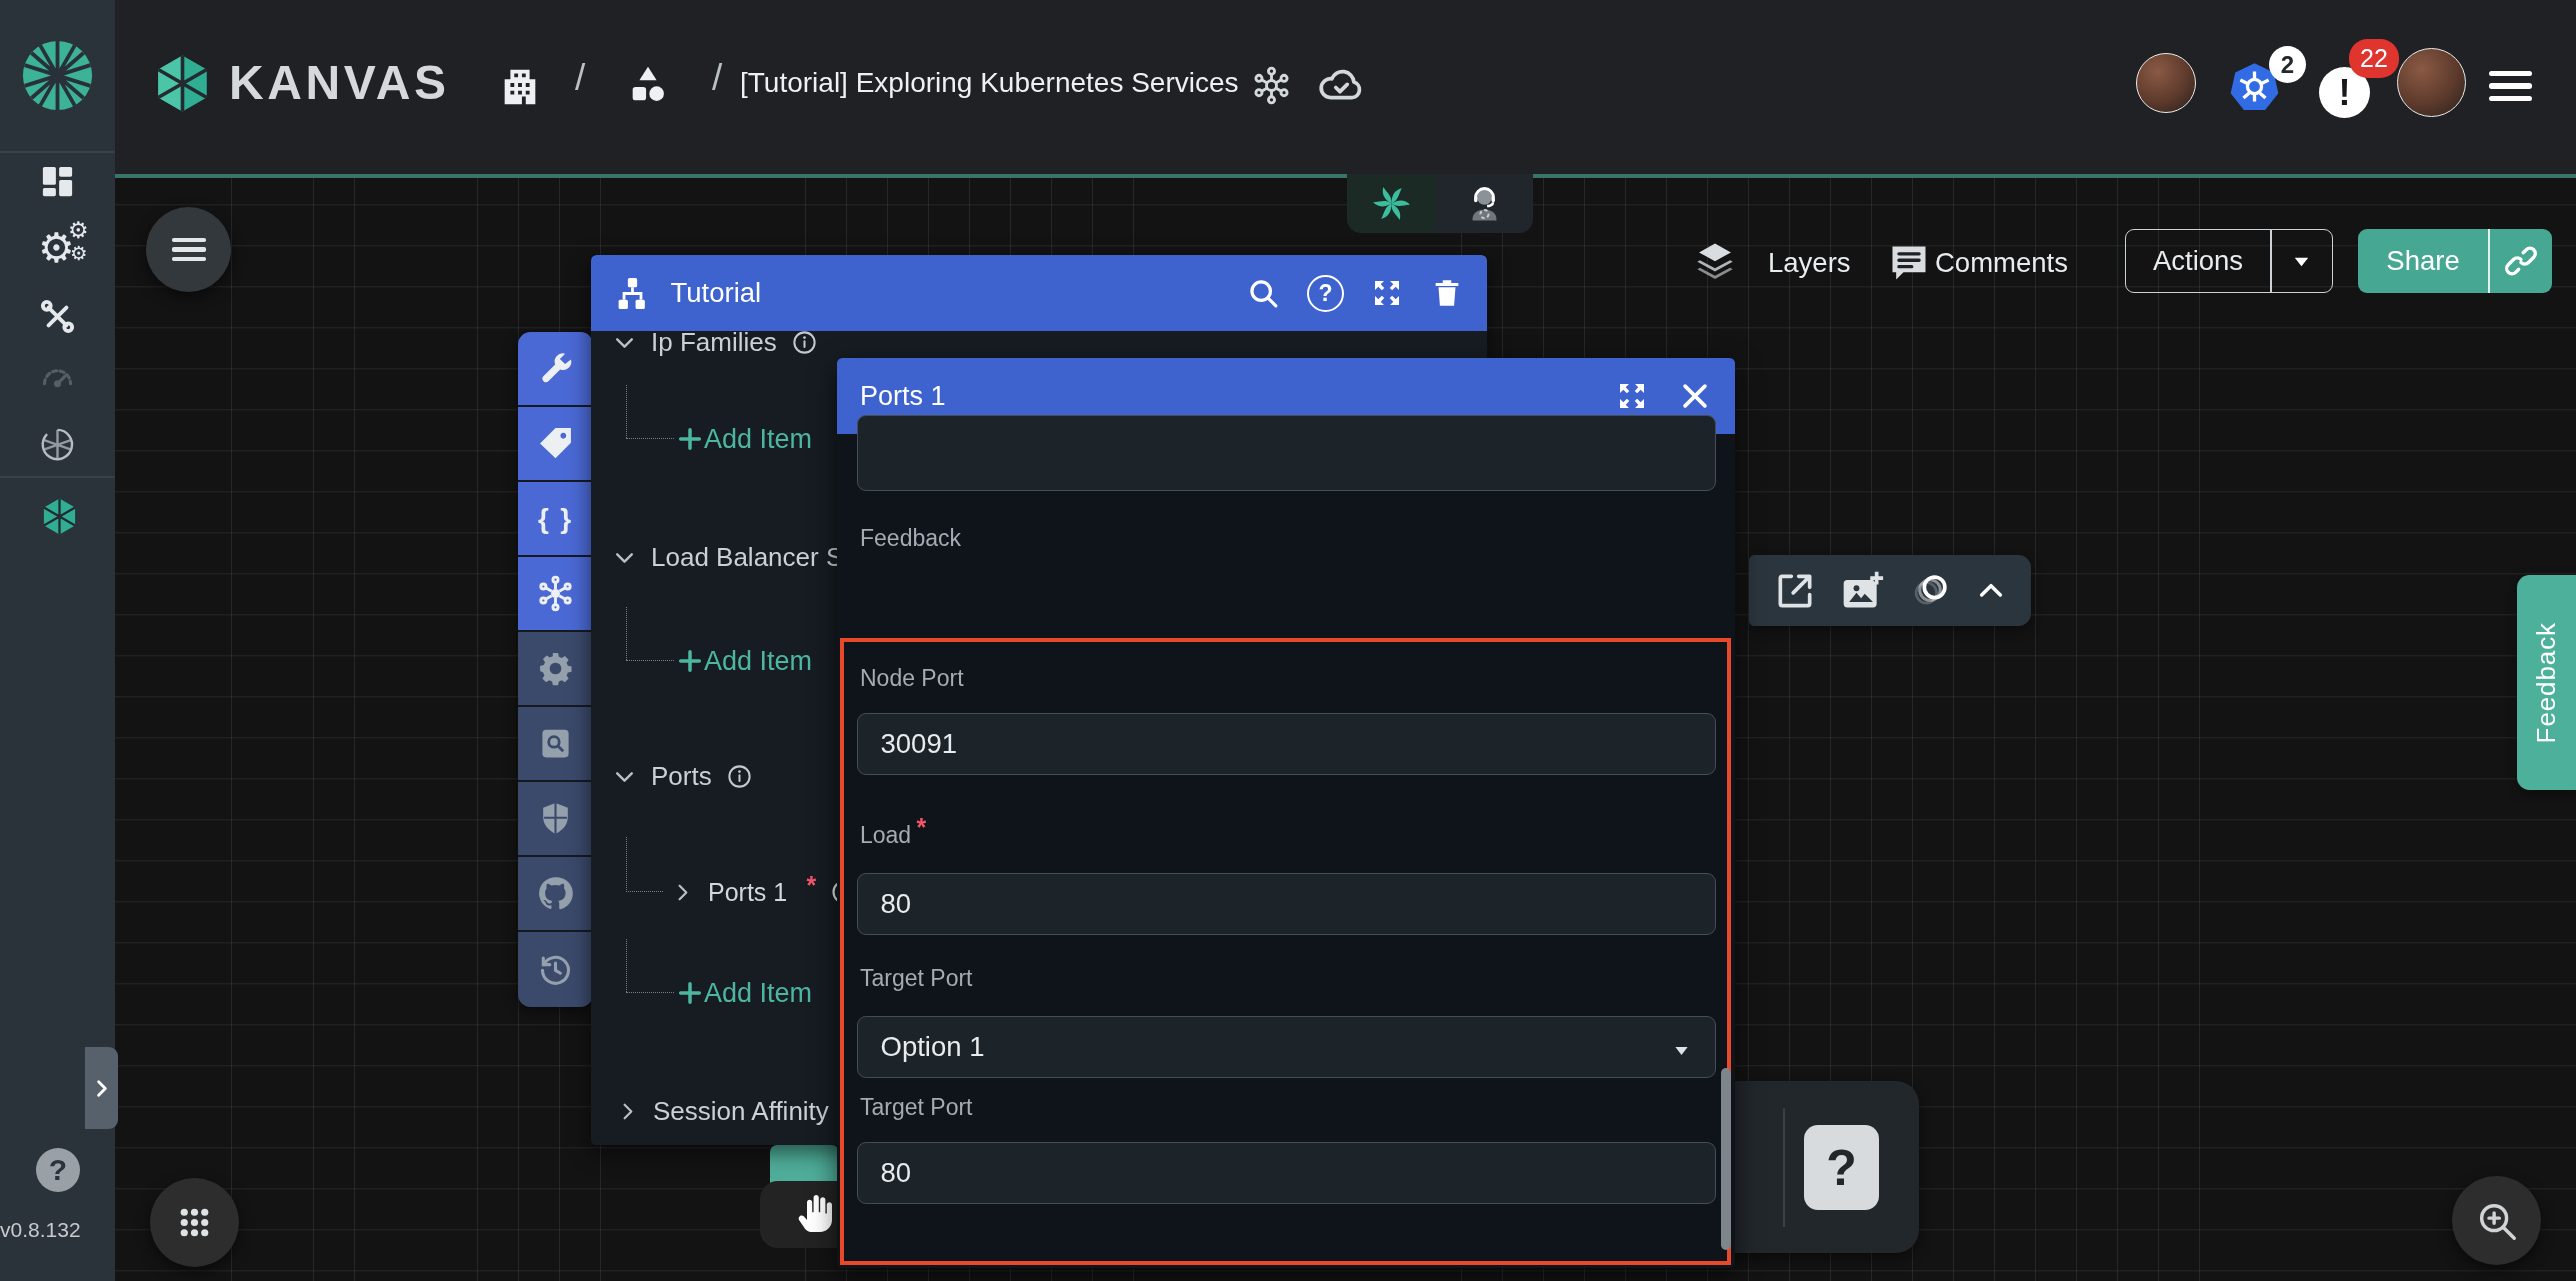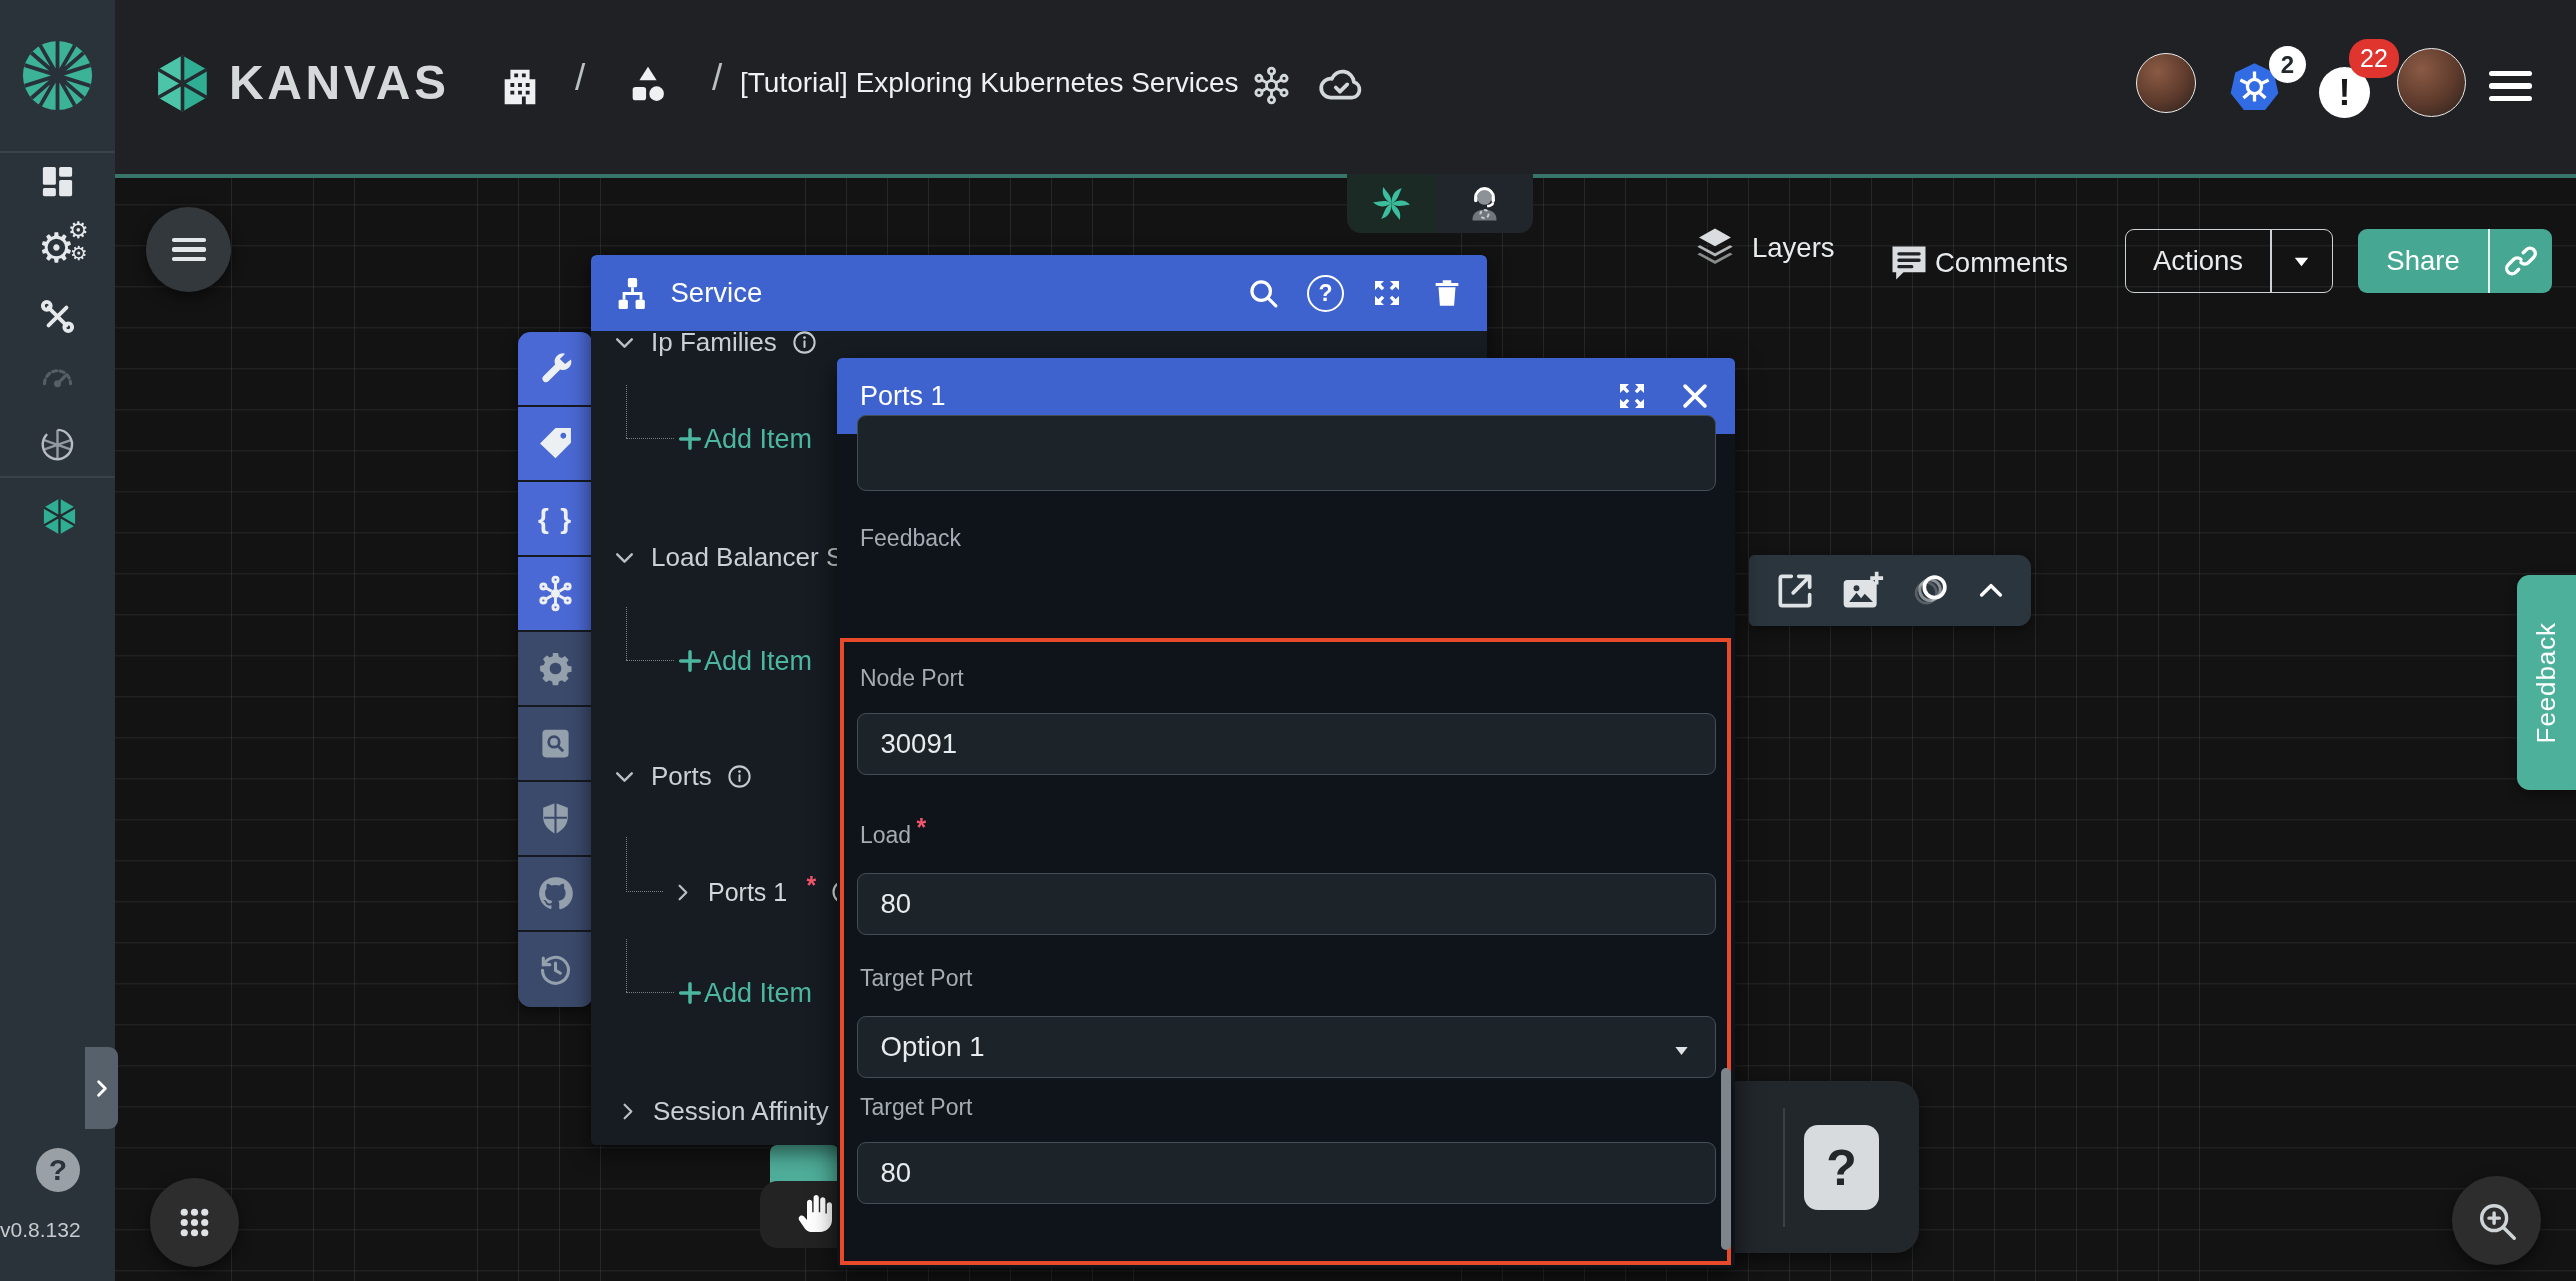--- a/index.html
+++ b/index.html
@@ -218,21 +218,21 @@
       <svg viewBox="0 0 24 24" width="37" height="37">
           <g fill="#fff">
             <rect x="9" y="2" width="6" height="6" rx="1"></rect>
             <rect x="3" y="16" width="6" height="6" rx="1"></rect>
             <rect x="14" y="16" width="6" height="6" rx="1"></rect>
           </g>
           <g fill="none" stroke="#fff" stroke-width="1.8">
             <path d="M12 8v4M6.5 16v-4h11v4"></path>
           </g>
         </svg>
-      <span style="font-size:27.5px;margin-left:19.5px">Service</span>
+      <span style="font-size:27.5px;margin-left:19.5px">Tutorial</span>
       <div style="flex:1"></div>
       <span style="margin-left:25px">
           <svg viewBox="0 0 24 24" width="37" height="37" fill="none" stroke="#fff" stroke-width="2.1" stroke-linecap="round">
             <circle cx="10.5" cy="10.5" r="6"></circle>
             <path d="M15 15l5 5"></path>
           </svg>
         </span>
       <span style="margin-left:25px;display:flex;align-items:center;justify-content:center;width:37px;height:37px;border:2.7px solid #fff;border-radius:50%;font-size:23px;font-weight:bold;color:#fff">
           <span>?</span>
         </span>
@@ -364,21 +364,21 @@
     <span class="flabel abs" style="top:736px">Target Port</span>
     <div class="field-box abs" style="left:19.5px;top:784px;width:859px;height:62px">
         <span>80</span>
       </div>
 
     <div class="abs" style="left:2.7px;top:280px;width:891px;height:627px;border:4.4px solid #e8492b;pointer-events:none"></div>
 
     <div class="abs" style="right:3.6px;top:710px;width:10.7px;height:182px;background:#7e858b;border-radius:5.3px"></div>
   </div>
 
-  <div class="abs flex" style="left:1692px;top:218px;height:59px;gap:14px">
+  <div class="abs flex" style="left:1692px;top:233px;height:59px;gap:30px">
     <svg viewBox="0 0 24 26" width="46" height="46" fill="#d9dde0">
         <path d="M12 2l9 5-9 5-9-5z"></path>
         <path d="M3.5 11.5L12 16l8.5-4.5 1.5.8-10 5.5-10-5.5z" opacity=".8"></path>
         <path d="M3.5 15.7L12 20.2l8.5-4.5 1.5.8-10 5.5-10-5.5z" opacity=".6"></path>
       </svg>
     <span class="lblfont">Layers</span>
   </div>
   <div class="abs flex" style="left:1887px;top:233px;height:59px;gap:4px">
     <svg viewBox="0 0 24 24" width="44" height="44" fill="#d9dde0">
         <path d="M3 3h18v14H9l-4 4v-4H3z"></path>

